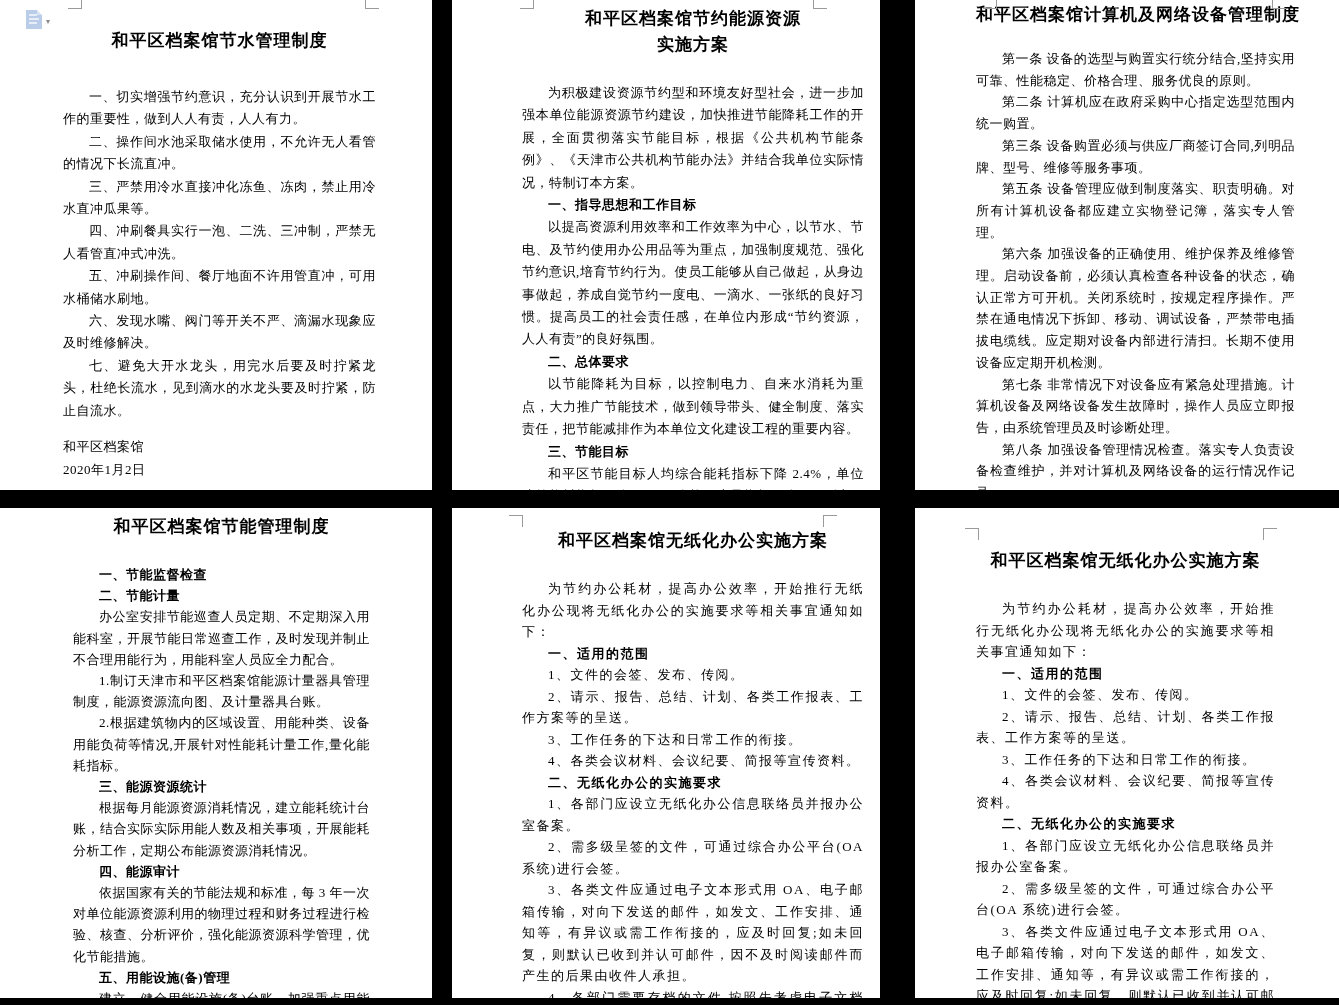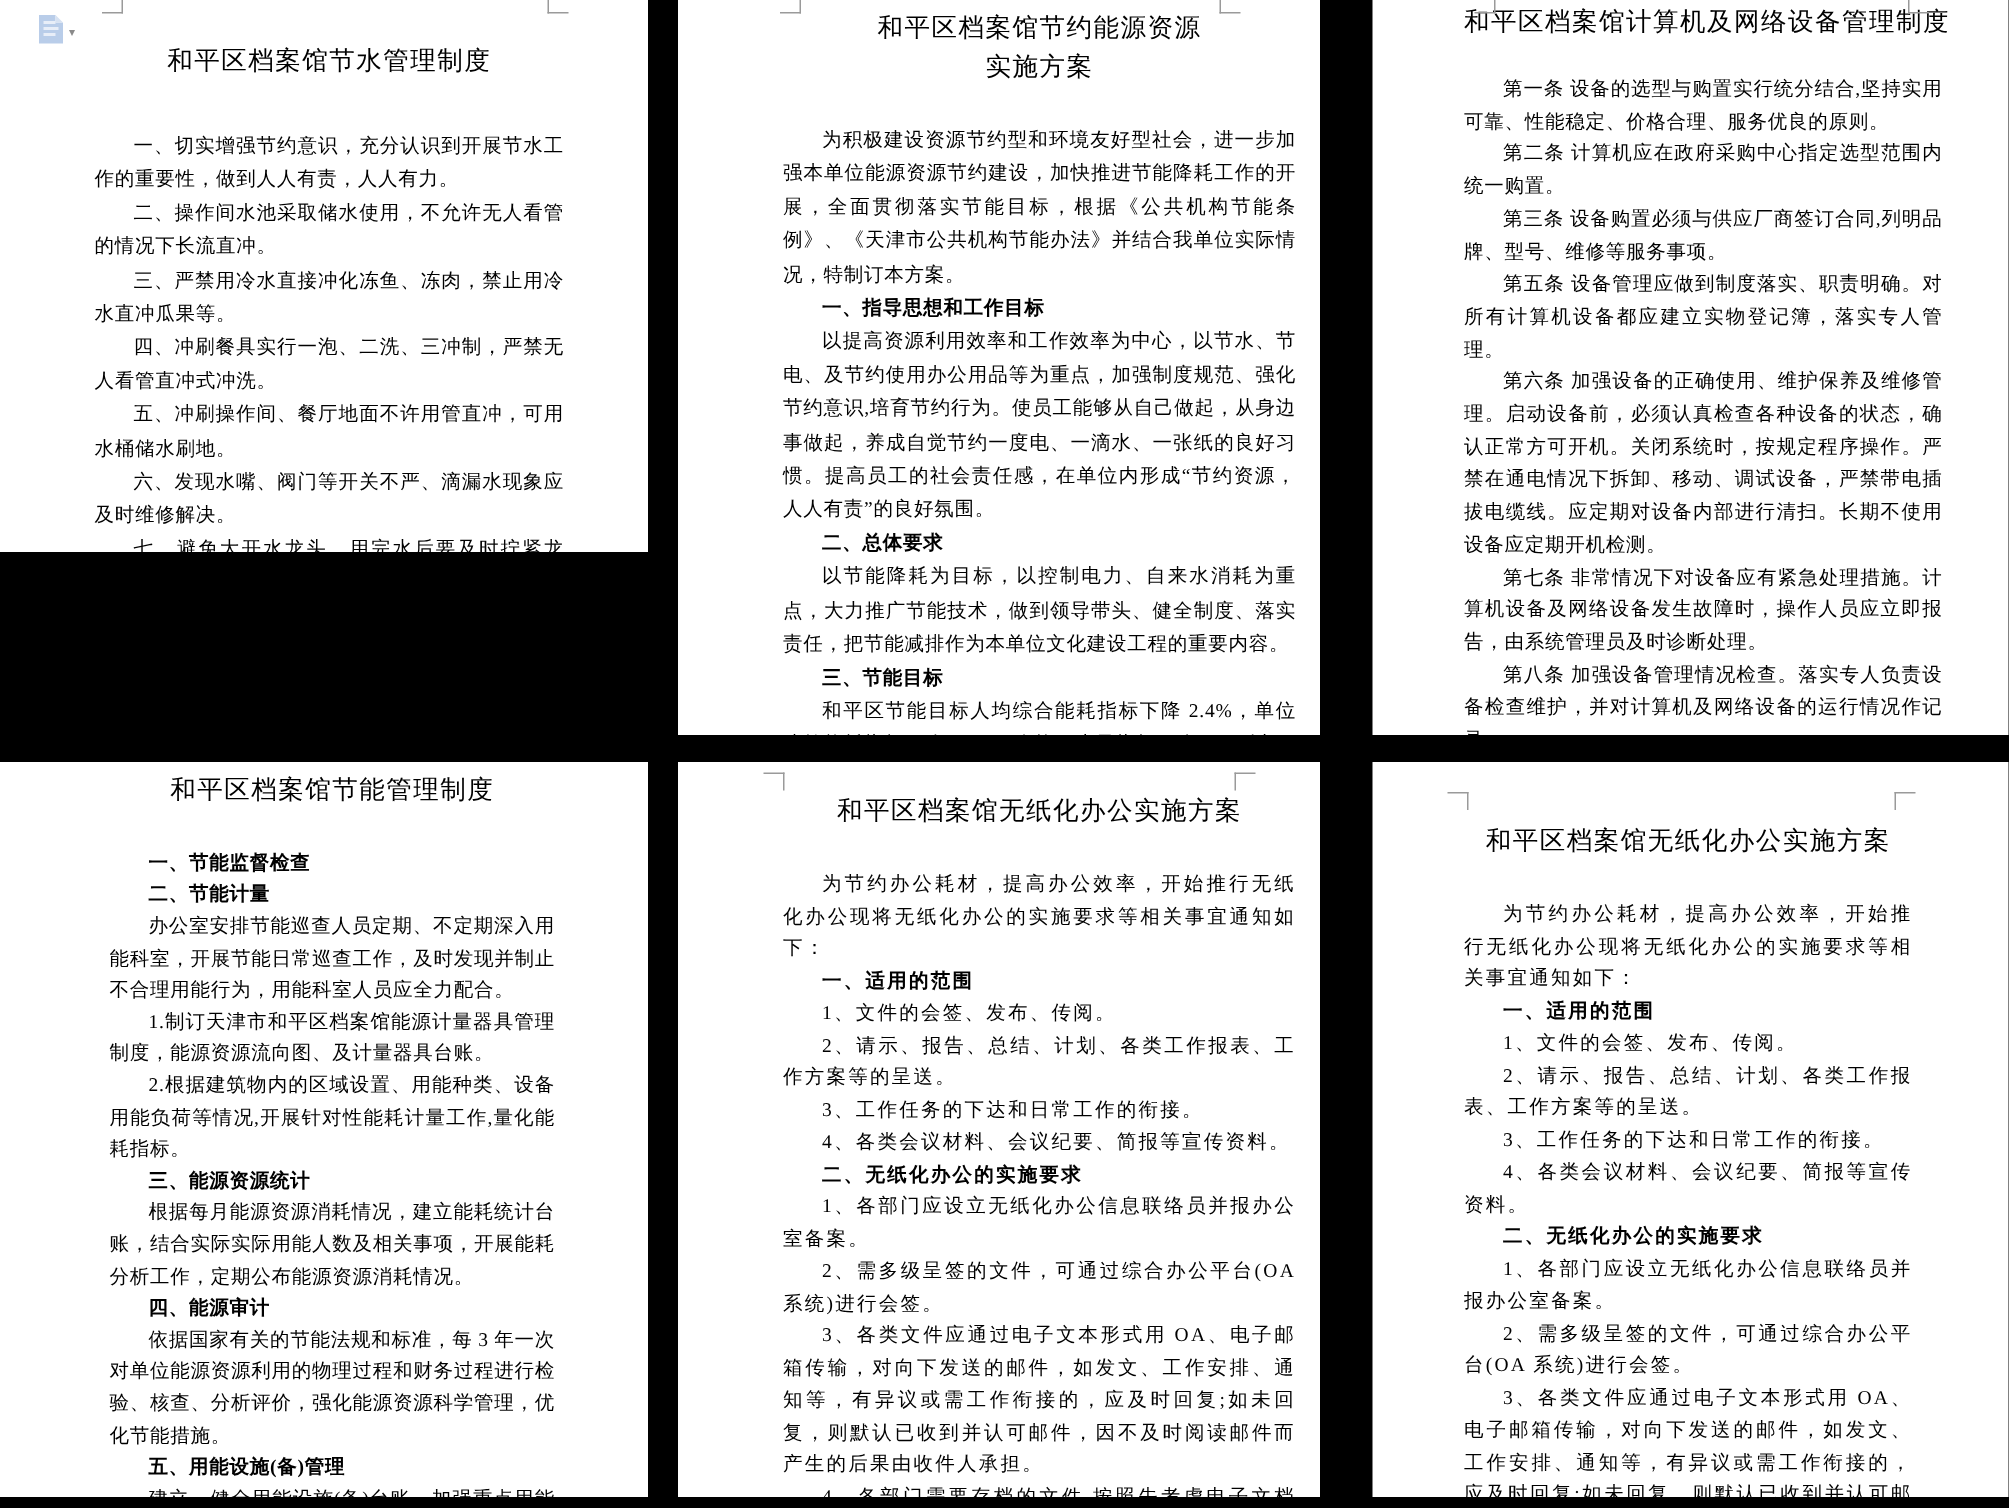--- a/index.html
+++ b/index.html
@@ -11,29 +11,29 @@
     font-family:"Liberation Serif","DejaVu Serif",serif;
     color:#000;
   }
   .page{
     position:absolute;
     background:#fff;
     overflow:hidden;
     box-sizing:border-box;
   }
   
-  #page-1{left:0;   top:0;   width:432px;height:368px;padding:28px 56px 0 63px;}
+  #page-1{left:0;   top:0;   width:432px;height:490px;padding:28px 56px 0 63px;}
   #page-2{left:452px;top:0;  width:428px;height:490px;padding:6px 16px 0 70px;}
   #page-3{left:915px;top:0;  width:424px;height:490px;padding:2px 44px 0 61px;}
   #page-4{left:0;   top:508px;width:432px;height:490px;padding:6px 62px 13px 73px;}
   #page-5{left:452px;top:508px;width:428px;height:490px;padding:20px 16px 0 70px;}
   #page-6{left:915px;top:508px;width:424px;height:490px;padding:40px 64px 0 61px;}
 
   .doc-title{
-    font-weight:normal;
+    font-weight:bold;
     font-size:17px;
     line-height:26px;
     text-align:center;
     letter-spacing:1px;
     white-space:nowrap;
   }
   .title-gap{height:24px;}
   #page-1 .title-gap{height:32px;}
   #page-3 .title-gap{height:20px;}
 

